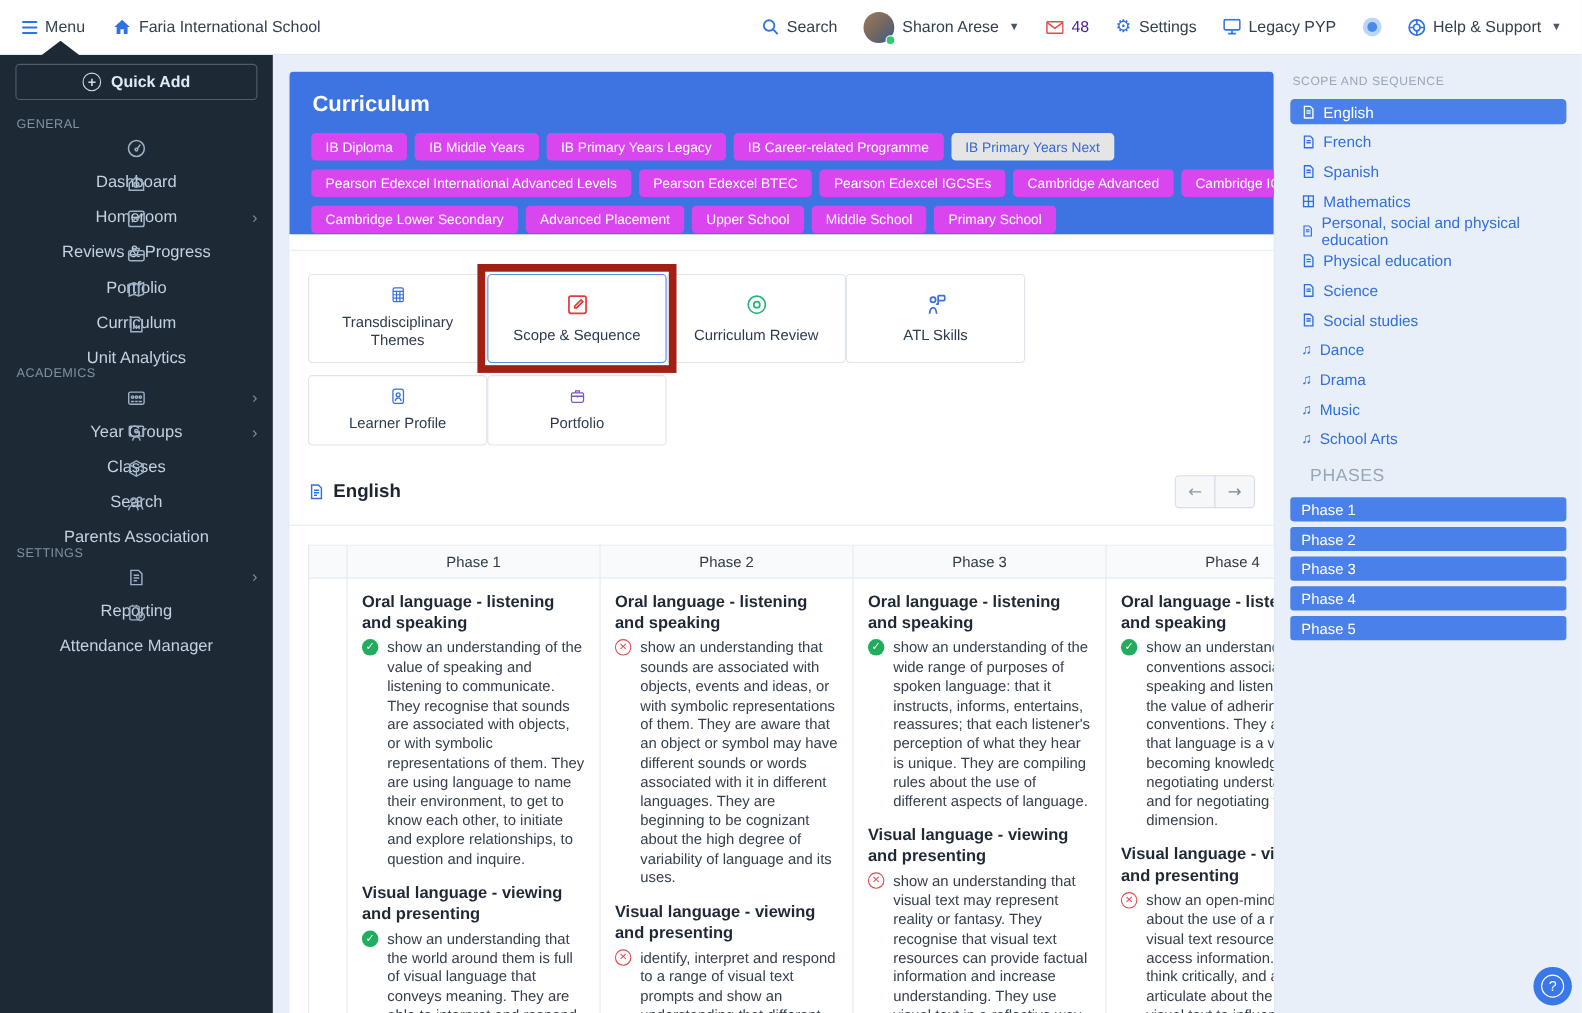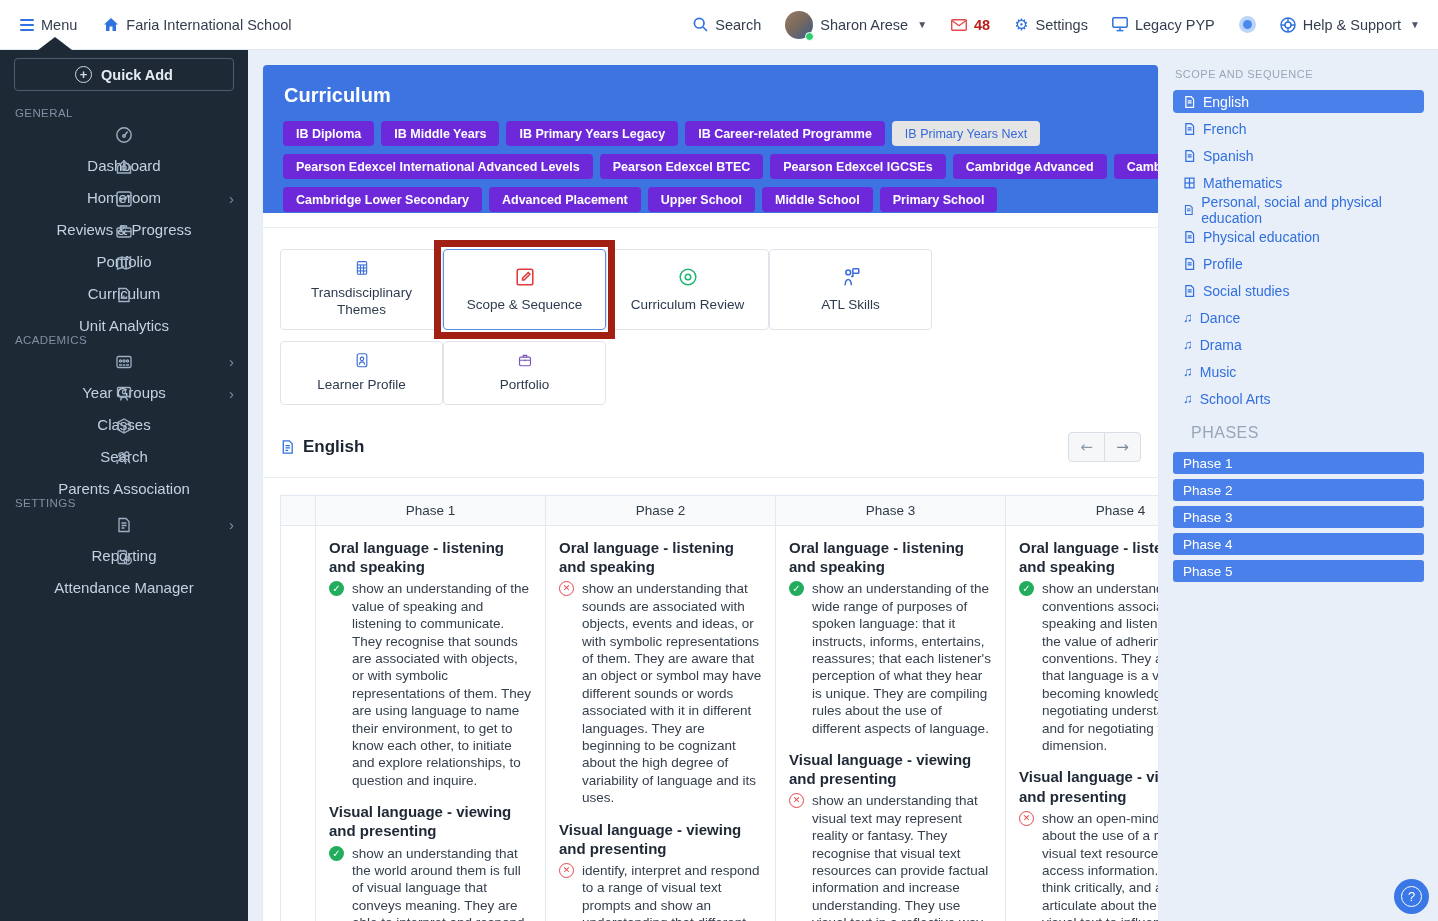--- a/index.html
+++ b/index.html
@@ -11,21 +11,21 @@
   svg { display:block; }
 
   
   .topbar { position:absolute; top:0; left:0; width:1438px; height:50px;
     background:#fff; border-bottom:1px solid #e3e9f0; display:flex;
     align-items:center; justify-content:space-between; padding:0 18px 0 20px; z-index:5; }
   .tb-group { display:flex; align-items:center; gap:26px; }
   .tb-item { display:flex; align-items:center; gap:7px; font-size:14.5px; color:#333e4e; cursor:pointer; white-space:nowrap; }
   .hamburger { display:inline-flex; flex-direction:column; gap:3px; }
   .hamburger i { width:14px; height:2px; background:#3173de; border-radius:1px; }
-  .tb-red { color:#b91c1c;font-weight:bold; }
+  .tb-red { color:#4c1d95; }
   .caret { font-size:10px; color:#4a5568; margin-left:2px; }
   .avatar { width:28px; height:28px; border-radius:50%; position:relative;
     background:linear-gradient(135deg,#9a7a63 0%,#7a6a5c 45%,#3c5a8c 100%); }
   .avatar .status { position:absolute; right:-1px; bottom:-2px; width:9px; height:9px;
     border-radius:50%; background:#2ecc71; border:1.5px solid #fff; }
   .gear-glyph { color:#3173de; font-size:16px; line-height:1; }
   .notif-dot { width:17px; height:17px; border-radius:50%; background:#bcd6f7; display:flex; align-items:center; justify-content:center; }
   .notif-dot i { width:9px; height:9px; border-radius:50%; background:#4a8af0; }
   .menu-pointer { position:absolute; left:38px; top:37px; width:0; height:0; z-index:6;
     border-left:17px solid transparent; border-right:17px solid transparent; border-bottom:13px solid #1e2936; }
@@ -45,22 +45,22 @@
   .side-item .s-ic { color:#9db0c4; width:18px; height:18px; flex:0 0 18px; }
   .side-chevron { position:absolute; right:14px; color:#7e8ea0; font-size:15px; }
 
   
   .panel { position:absolute; left:263px; top:65px; width:895px; height:856px;
     background:#fff; border-radius:4px 4px 0 0; overflow:hidden;
     box-shadow:0 1px 2px rgba(30,50,90,.06); }
   .blue-head { height:148px; background:#3d74e1; padding:17px 20px; }
   .blue-head h1 { color:#fff; font-size:20px; font-weight:700; margin:2px 0 14px 1px; }
   .tab-row { display:flex; gap:7px; margin-bottom:8px; flex-wrap:nowrap; }
-  .ptab { height:25px; padding:0 13px; border-radius:4px; background:#6d28d9; color:#fff;
-    font-size:12.5px; font-weight:700; display:flex; align-items:center; cursor:pointer; white-space:nowrap; }
+  .ptab { height:25px; padding:0 13px; border-radius:4px; background:#d946ef; color:#fff;
+    font-size:12.5px; font-weight:400; display:flex; align-items:center; cursor:pointer; white-space:nowrap; }
   .ptab.active { background:#e5e5e5; color:#3668d9; font-weight:400; }
   .panel-body { margin-top:14px; border-top:1px solid #e8edf3; padding:21px 17px 0 17px; }
   .card-row { display:flex; margin-bottom:11px; align-items:flex-start; }
   .mcard { width:163px; background:#fff; border:1px solid #dfe4ea; border-radius:4px;
     display:flex; flex-direction:column; align-items:center; justify-content:center; gap:8px;
     cursor:pointer; padding:10px 8px; }
   .mcard .c-label { font-size:13.5px; color:#2d3b4e; text-align:center; line-height:1.3; }
   .row1 .mcard { height:81px; }
   .row2 .mcard { height:64px; }
   .highlight-ring { border:7px solid #a21f13; padding:2px; margin:-9px; background:transparent; z-index:2; }
@@ -526,21 +526,21 @@
         <path d="M3.5 2h6.5l3 3v10H3.5z"></path>
         <path d="M5.8 7h4.8M5.8 9.5h4.8"></path>
       </svg>
     <span>Physical education</span>
   </div>
   <div class="rb-item">
     <svg width="13" height="14" viewBox="0 0 16 17" fill="none" stroke="currentColor" stroke-width="1.5">
         <path d="M3.5 2h6.5l3 3v10H3.5z"></path>
         <path d="M5.8 7h4.8M5.8 9.5h4.8"></path>
       </svg>
-    <span>Profile</span>
+    <span>Science</span>
   </div>
   <div class="rb-item">
     <svg width="13" height="14" viewBox="0 0 16 17" fill="none" stroke="currentColor" stroke-width="1.5">
         <path d="M3.5 2h6.5l3 3v10H3.5z"></path>
         <path d="M5.8 7h4.8M5.8 9.5h4.8"></path>
       </svg>
     <span>Social studies</span>
   </div>
   <div class="rb-item">
     <span class="note">♫</span>

